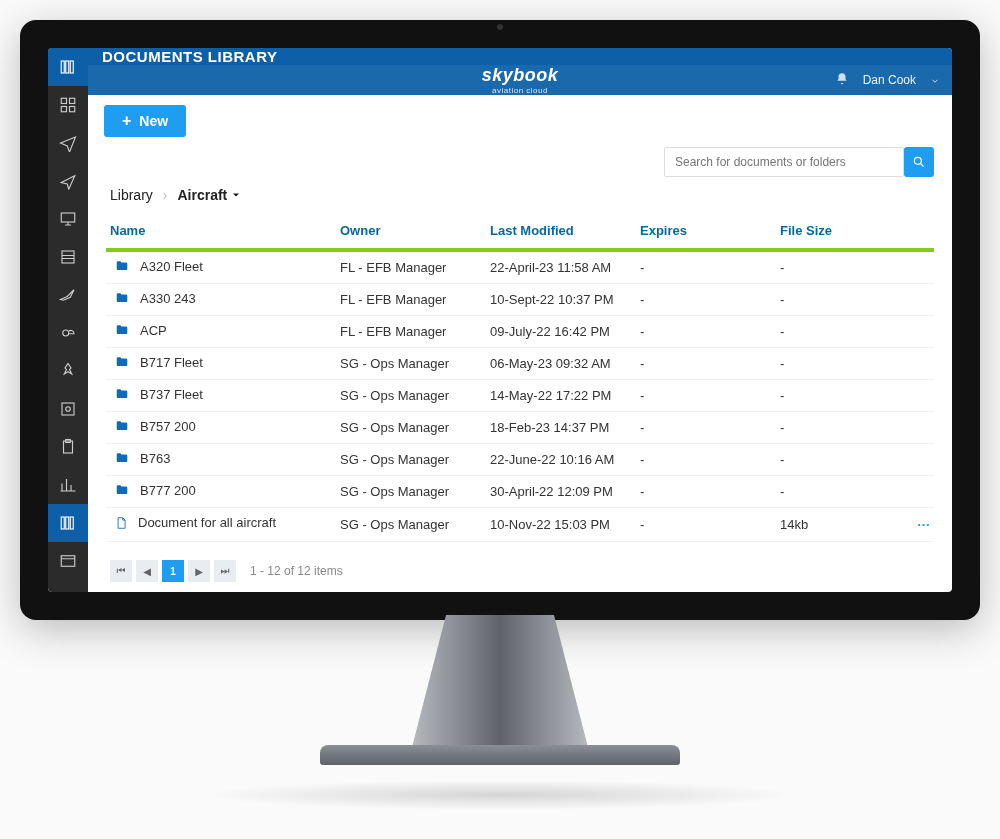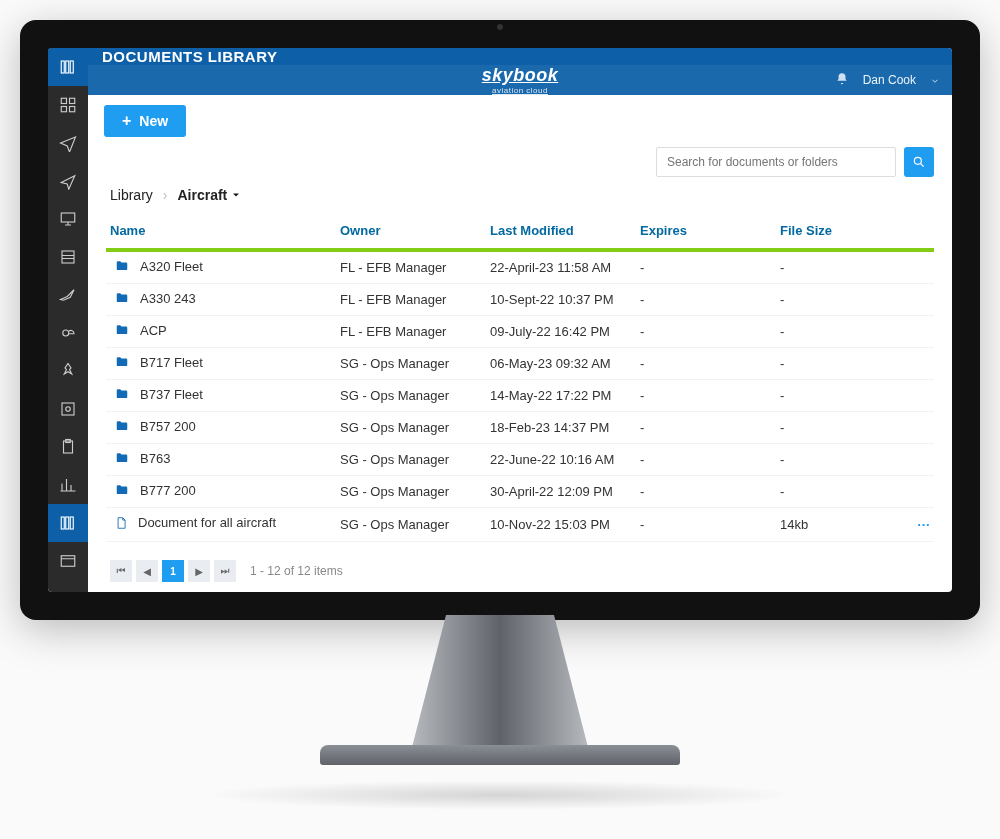--- a/index.html
+++ b/index.html
@@ -107,21 +107,21 @@
   .brandbar {
     height: 34px;
     background: #1a69ad;
     color:#fff;
     display:flex;
     align-items:center;
     justify-content:center;
     position:relative;
     font-size:12px;
   }
-  .brandbar .brand { font-style:italic; font-weight:700; font-size:18px; letter-spacing:0.5px; text-align:center;text-decoration:underline;}
+  .brandbar .brand { font-style:italic; font-weight:700; font-size:18px; letter-spacing:0.5px; text-align:center;}
   .brand-sub { font-size:8px; display:block; opacity:0.85; font-weight:400; font-style:normal;}
   .brandbar .right {
     position:absolute; right:12px; top:0; height:100%;
     display:flex; align-items:center; gap:14px;
   }
   .bell svg{width:14px;height:14px;fill:#cfe1f1;}
   .user { font-size:12px; color:#eaf3fb;text-align:right; }
   .chevd { width:10px;height:10px; }
   .chevd svg{stroke:#eaf3fb;fill:none;stroke-width:2;}
 
@@ -140,21 +140,20 @@
     font-weight:600;
     display:flex;align-items:center;gap:8px;
     cursor:pointer;
   }
   .btn-new .plus{font-size:16px;line-height:1;}
 
   .searchrow {
     display:flex;
     justify-content:flex-end;
     padding: 0 18px 4px;
-    gap:8px;
   }
   .searchbox {
     width:240px;
     height:30px;
     border:1px solid #ddd;
     border-radius:2px;
     padding:0 10px;
     font-size:12px;
     color:#555;
   }

